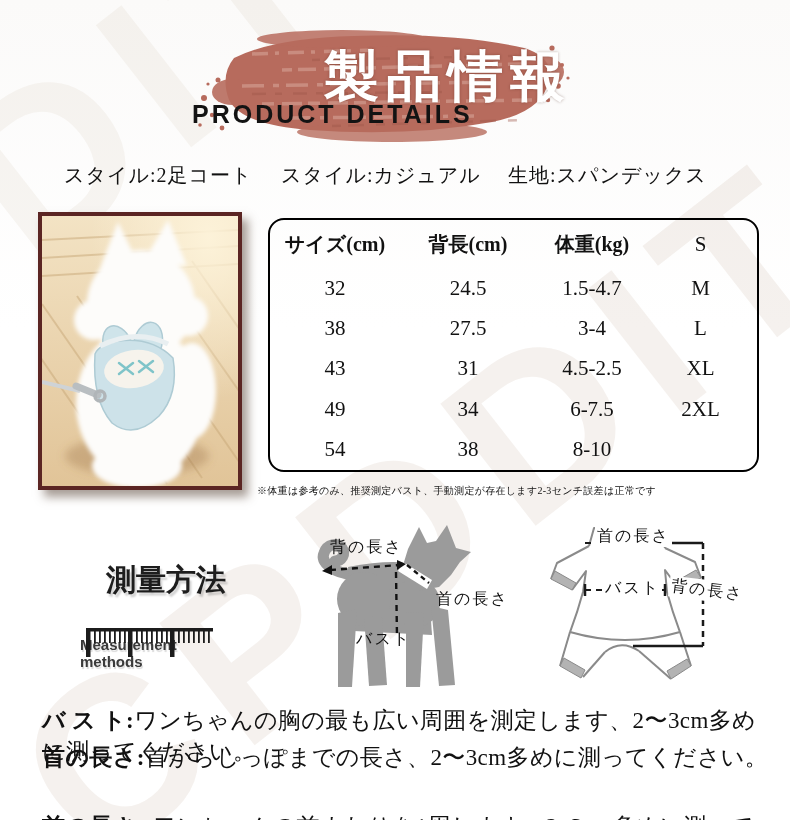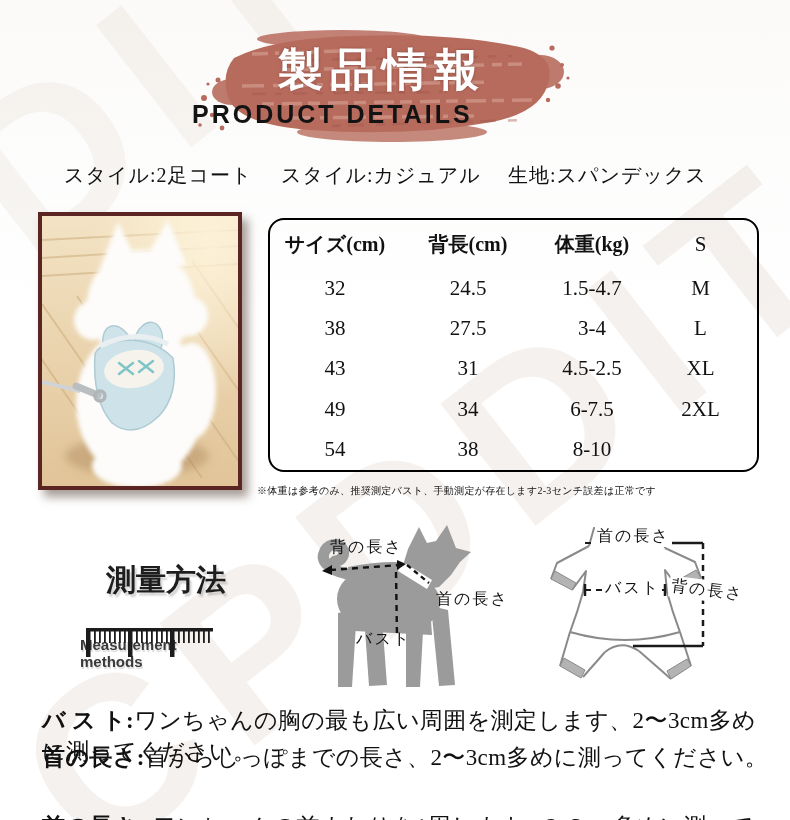--- a/index.html
+++ b/index.html
@@ -8,23 +8,23 @@
        font-family:"Liberation Serif","DejaVu Serif",serif;color:#111;}
   .abs{position:absolute;}
   
   .wm{position:absolute;z-index:0;font-family:"Liberation Sans","DejaVu Sans",sans-serif;
       font-weight:bold;font-size:225px;letter-spacing:22px;white-space:nowrap;
       transform:rotate(-38deg);transform-origin:0 0;pointer-events:none;}
   .wm1{left:-30px;top:705px;color:rgba(201,178,158,0.18);}
   .wm2{left:-520px;top:440px;color:rgba(201,180,160,0.12);}
   
   .brush-wrap{left:192px;top:20px;width:380px;height:125px;z-index:1;}
-  .hdr-title{left:192px;top:40px;width:380px;text-align:center;z-index:2;
+  .hdr-title{left:192px;top:40px;width:380px;text-align:right;z-index:2;
      font-family:"Liberation Sans","DejaVu Sans",sans-serif;font-weight:bold;
-     font-size:45px;letter-spacing:7px;color:#ffffff;text-shadow:0 0 3px rgba(60,20,10,.35);}
+     font-size:55px;letter-spacing:7px;color:#ffffff;text-shadow:0 0 3px rgba(60,20,10,.35);}
   .hdr-sub{left:192px;top:100px;width:380px;text-align:left;z-index:2;
      font-family:"Liberation Sans","DejaVu Sans",sans-serif;font-weight:600;
      font-size:25px;letter-spacing:3px;color:#131313;}
   
   .style-line span{position:absolute;top:162px;font-size:20px;letter-spacing:1px;z-index:1;text-align:center;}
   .st0{left:64px;} .st1{left:281px;} .st2{left:508px;}
   
   .photo{left:38px;top:212px;width:196px;height:270px;border:4px solid #5b2523;
      box-shadow:6px 7px 9px rgba(80,60,45,.5);z-index:1;background:#efdcba;}
   .photo svg{display:block;}

